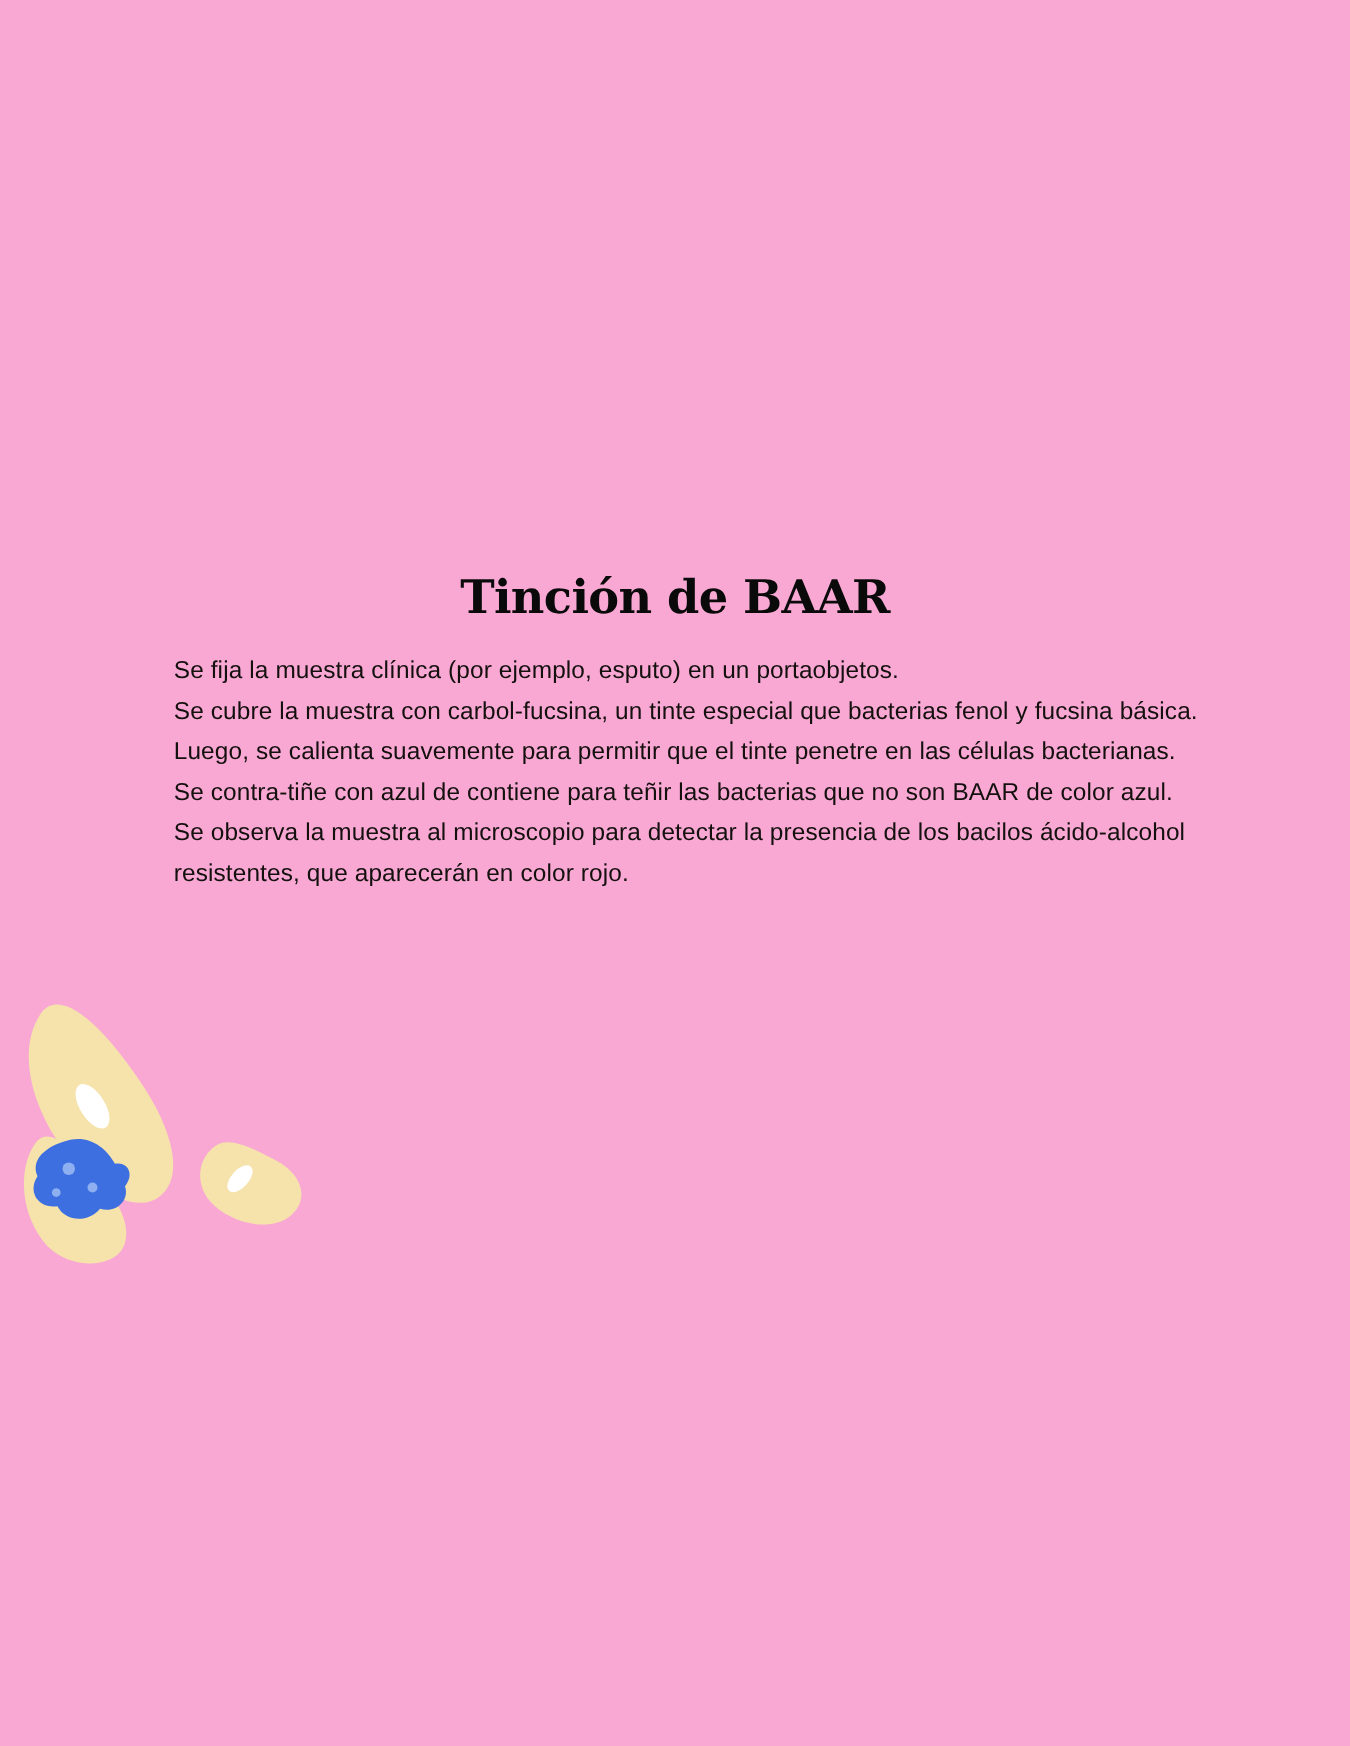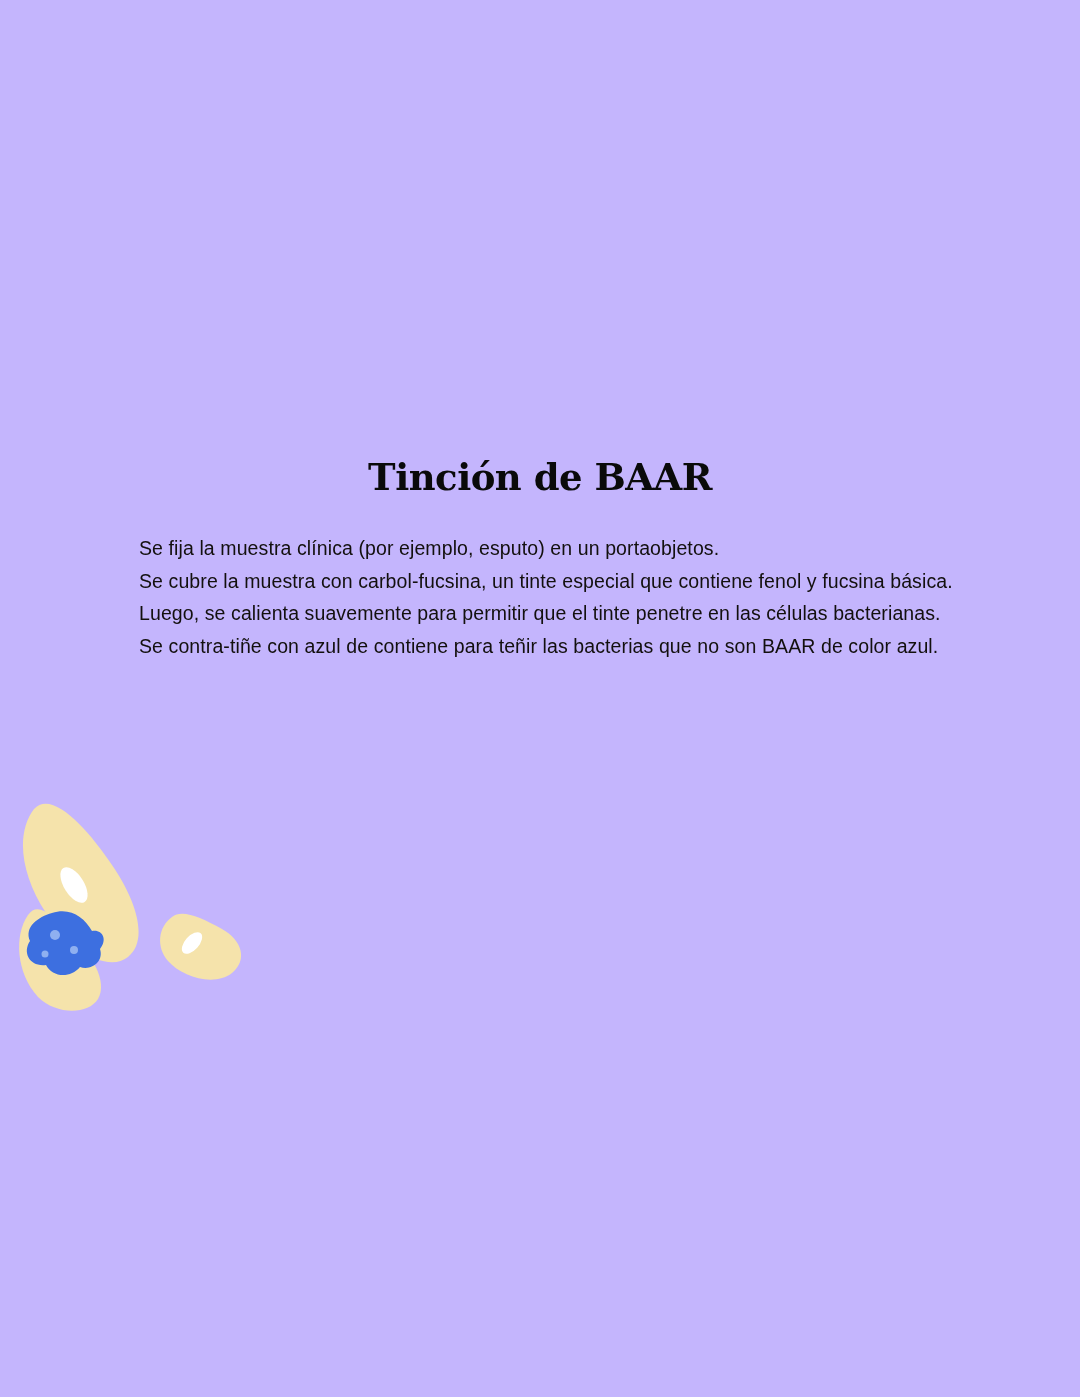--- a/index.html
+++ b/index.html
@@ -4,21 +4,21 @@
 <style>
   html, body {
     margin: 0;
     padding: 0;
     background: #ffffff;
   }
   .page {
     position: relative;
     width: 1080px;
     height: 1397px;
-    background: #c4b5fd;
+    background: #f9a8d4;
     overflow: hidden;
     font-family: "Liberation Sans", sans-serif;
   }
 
   
   .doc-title {
     position: absolute;
     left: 0;
     top: 455px;
     width: 1080px;
@@ -28,21 +28,21 @@
     font-size: 37px;
     letter-spacing: -0.5px;
     color: #0a0a0a;
     margin: 0;
   }
 
   
   .body-block {
     position: absolute;
     left: 139px;
-    top: 532px;
+    top: 520px;
     width: 826px;
   }
   .body-line {
     font-family: "Liberation Sans", sans-serif;
     font-size: 19.5px;
     line-height: 32.5px;
     color: #13100e;
     margin: 0;
     letter-spacing: 0.1px;
   }
@@ -59,22 +59,23 @@
 </style>
 </head>
 <body>
 
 <div class="page">
 
   <h1 class="doc-title">Tinción de BAAR</h1>
 
   <div class="body-block">
     <p class="body-line">Se fija la muestra clínica (por ejemplo, esputo) en un portaobjetos.</p>
-    <p class="body-line">Se cubre la muestra con carbol-fucsina, un tinte especial que contiene fenol y fucsina básica. Luego, se calienta suavemente para permitir que el tinte penetre en las células bacterianas.</p>
+    <p class="body-line">Se cubre la muestra con carbol-fucsina, un tinte especial que bacterias fenol y fucsina básica. Luego, se calienta suavemente para permitir que el tinte penetre en las células bacterianas.</p>
     <p class="body-line">Se contra-tiñe con azul de contiene para teñir las bacterias que no son BAAR de color azul.</p>
+    <p class="body-line">Se observa la muestra al microscopio para detectar la presencia de los bacilos ácido-alcohol resistentes, que aparecerán en color rojo.</p>
   </div>
 
   <svg class="decor" viewBox="0 0 270 230">
 
     <g>
       <path d="M 34 14 C 16 38 20 78 46 118 C 70 156 108 178 128 162 C 148 146 138 108 112 70 C 88 34 52 -6 34 14 Z" fill="#f5e3ab"></path>
       <ellipse cx="74" cy="90" rx="10" ry="20" transform="rotate(-32 74 90)" fill="#ffffff"></ellipse>
     </g>
 
     <g>

